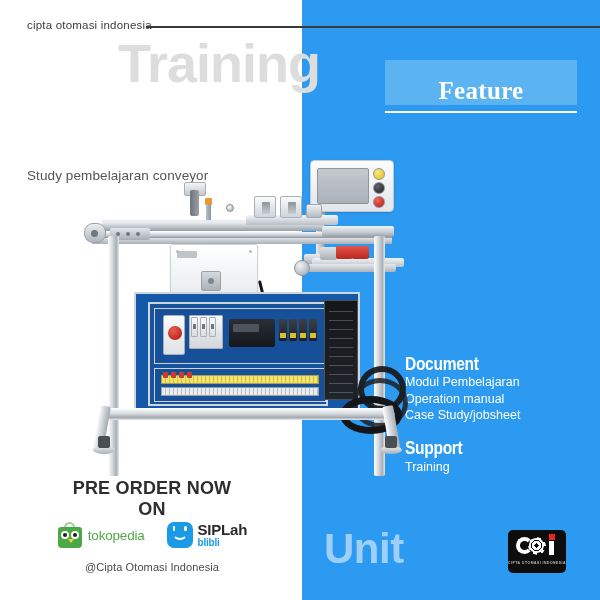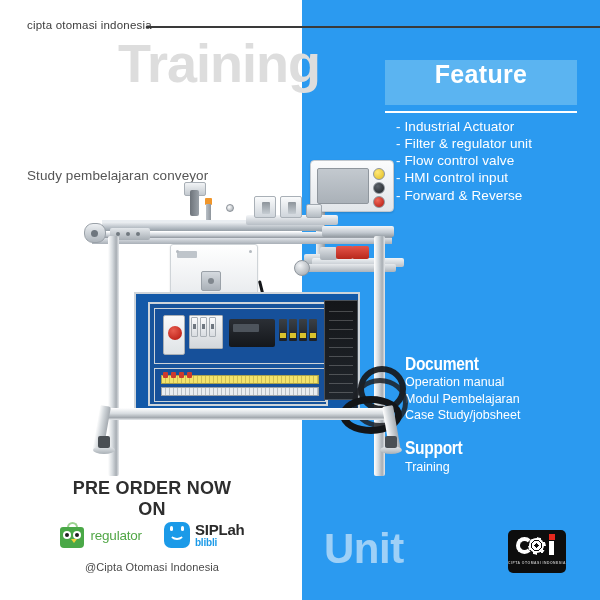--- a/index.html
+++ b/index.html
@@ -68,21 +68,21 @@
     color:#555555;
     letter-spacing:.1px;
   }
 
   
   .feature-box{
     position:absolute;
     left:385px;top:60px;
     width:192px;height:45px;
     background:#5bb4f1;
-    display:flex;align-items:flex-start;justify-content:center;
+    display:flex;align-items:flex-end;justify-content:center;font-family:Liberation Serif, serif;
   }
   .feature-box-title{
     color:#ffffff;
     font-size:25px;
     font-weight:bold;
     letter-spacing:.3px;
   }
   .feature-rule{
     position:absolute;
     left:385px;top:111px;
@@ -645,32 +645,25 @@
   <div class="brand-line">cipta otomasi indonesia</div>
   <div class="header-rule"></div>
   <div class="watermark-training">Training</div>
 
   <div class="subtitle">Study pembelajaran conveyor</div>
 
   <div class="feature-box">
     <span class="feature-box-title">Feature</span>
   </div>
   <div class="feature-rule"></div>
-  <div class="feature-list">
-    <div>- Industrial Actuator</div>
-    <div>- Filter &amp; regulator unit</div>
-    <div>- Flow control valve</div>
-    <div>- HMI control input</div>
-    <div>- Forward &amp; Reverse</div>
-  </div>
 
   <div class="doc-heading">Document</div>
   <div class="doc-list">
+    <div>Modul Pembelajaran</div>
     <div>Operation manual</div>
-    <div>Modul Pembelajaran</div>
     <div>Case Study/jobsheet</div>
   </div>
 
   <div class="sup-heading">Support</div>
   <div class="sup-list">
     <div>Training</div>
   </div>
 
   <div class="watermark-unit">Unit</div>
 
@@ -692,21 +685,21 @@
   <div class="stores">
 
     <div class="store">
       <div class="tokped-mark">
         <div class="tokped-handle"></div>
         <div class="tokped-bag"></div>
         <div class="tokped-eye l"></div>
         <div class="tokped-eye r"></div>
         <div class="tokped-beak"></div>
       </div>
-      <span class="tokped-word">regulator</span>
+      <span class="tokped-word">tokopedia</span>
     </div>
 
     <div class="store">
       <div class="siplah-mark">
         <div class="siplah-smile"></div>
       </div>
       <div class="siplah-text">
         <div class="siplah-word">SIPLah</div>
         <div class="siplah-sub">blibli</div>
       </div>

